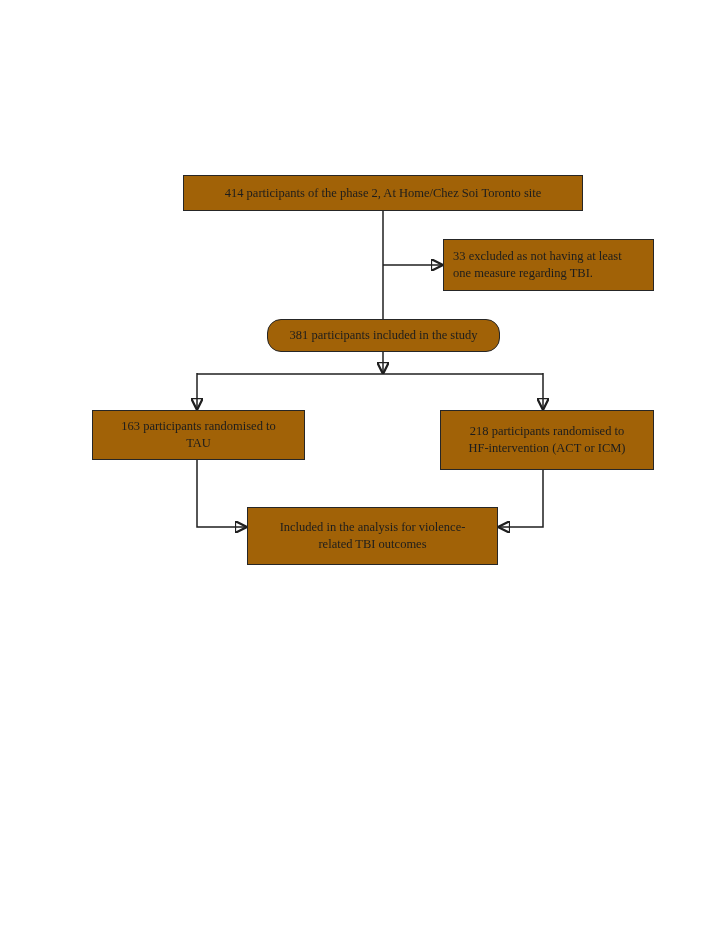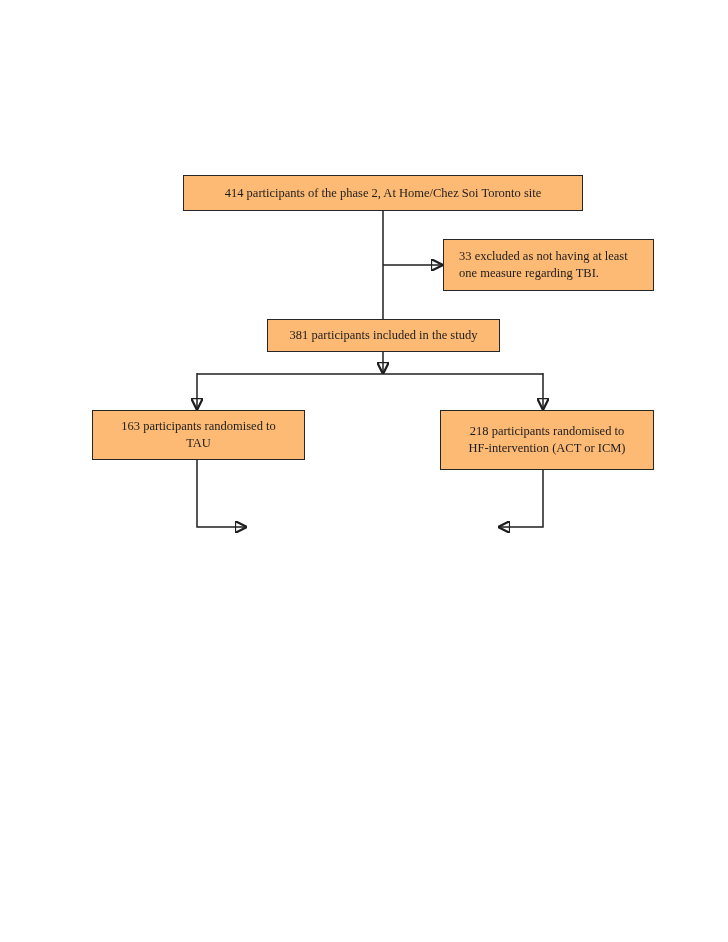--- a/index.html
+++ b/index.html
@@ -25,38 +25,38 @@
   }
   .connectors path {
     stroke: #1f1f1f;
     stroke-width: 1.5;
     fill: none;
   }
   .node {
     position: absolute;
     box-sizing: border-box;
     border: 1.4px solid #262626;
-    background: #fdba74;
+    background: #a16207;
     display: flex;
     align-items: center;
     justify-content: center;
     text-align: center;
     font-size: 12.5px;
     line-height: 1.36;
     white-space: pre-line;
   }
   .node--left {
     justify-content: flex-start;
     text-align: left;
-    padding: 0 15px;
+    padding: 0 9px;
   }
   
   #node-enrolled  { left: 183px; top: 175px; width: 400px; height: 36px; }
   #node-excluded  { left: 443px; top: 239px; width: 211px; height: 52px; }
-  #node-included  { left: 267px; top: 319px; width: 233px; height: 33px; }
+  #node-included  { left: 267px; top: 319px; width: 233px; height: 33px; border-radius: 14px; }
   #node-tau       { left:  92px; top: 410px; width: 213px; height: 50px; text-align: center; }
   #node-hf        { left: 440px; top: 410px; width: 214px; height: 60px; }
   #node-analysis  { left: 247px; top: 507px; width: 251px; height: 58px; }
 </style>
 </head>
 <body>
 
 <div class="page">
 
   <svg class="connectors" viewBox="0 0 728 942" xmlns="http://www.w3.org/2000/svg">
@@ -99,14 +99,18 @@
   <div class="node" id="node-tau">
     <span>163 participants randomised to
 TAU</span>
   </div>
 
   <div class="node" id="node-hf">
     <span>218 participants randomised to
 HF-intervention (ACT or ICM)</span>
   </div>
 
+  <div class="node" id="node-analysis">
+    <span>Included in the analysis for violence-
+related TBI outcomes</span>
+  </div>
 
 </div>
 
 </body></html>

